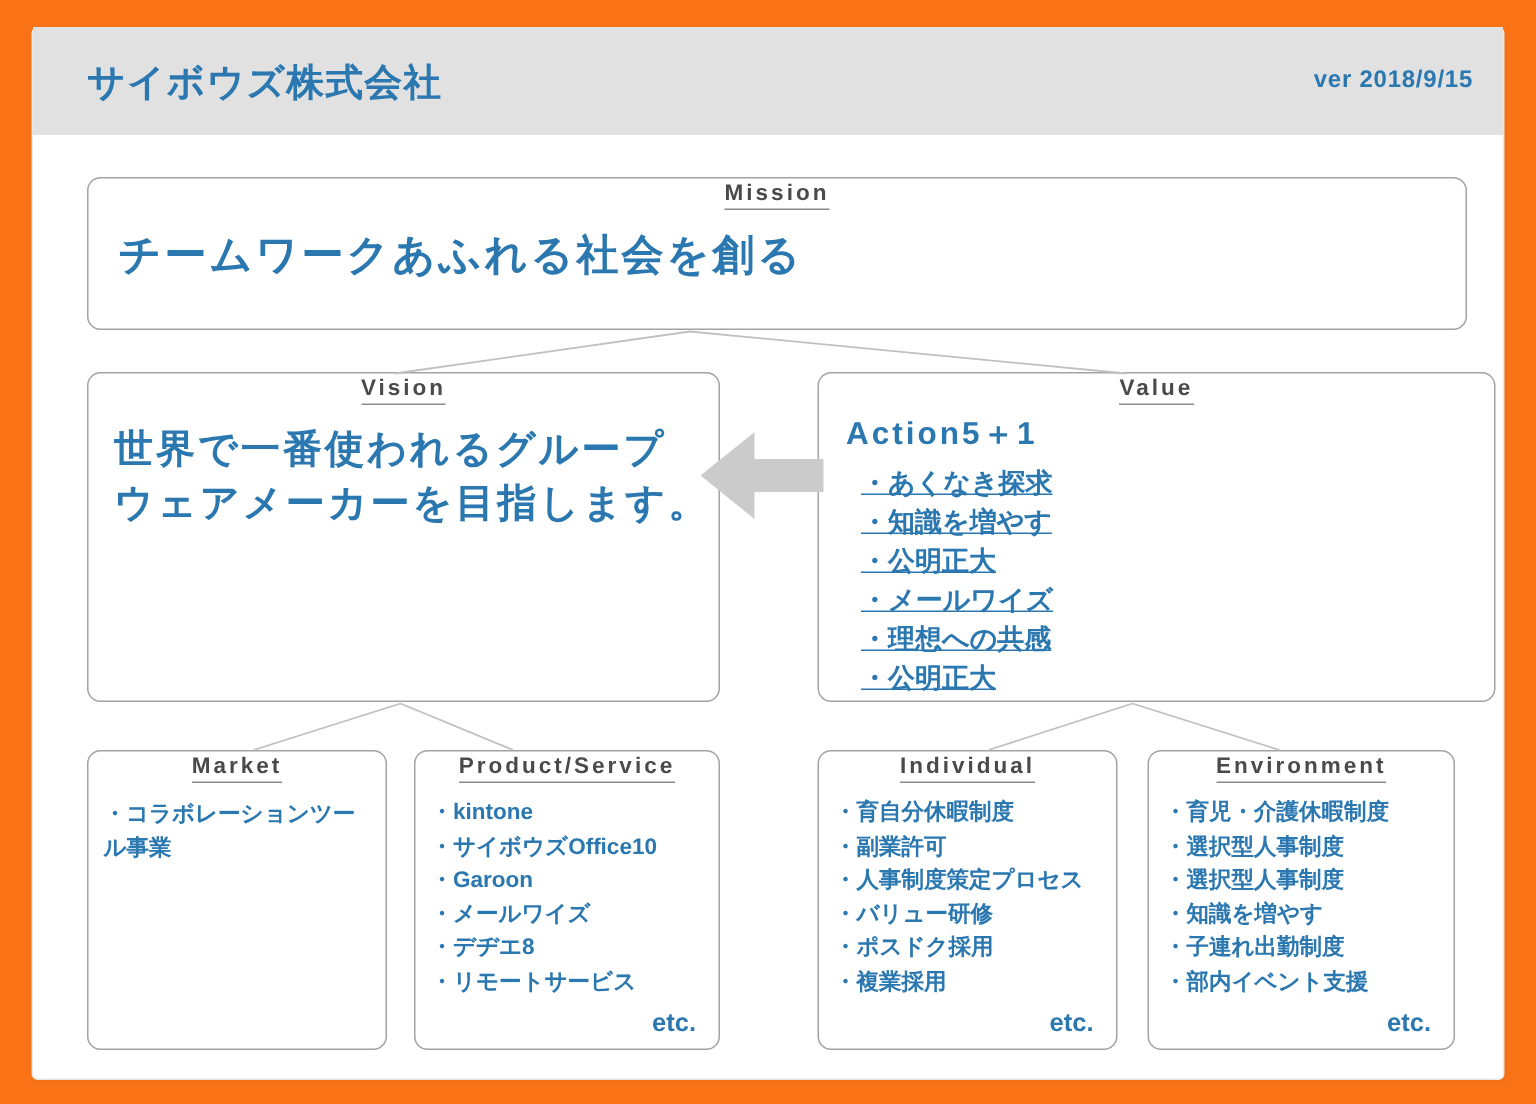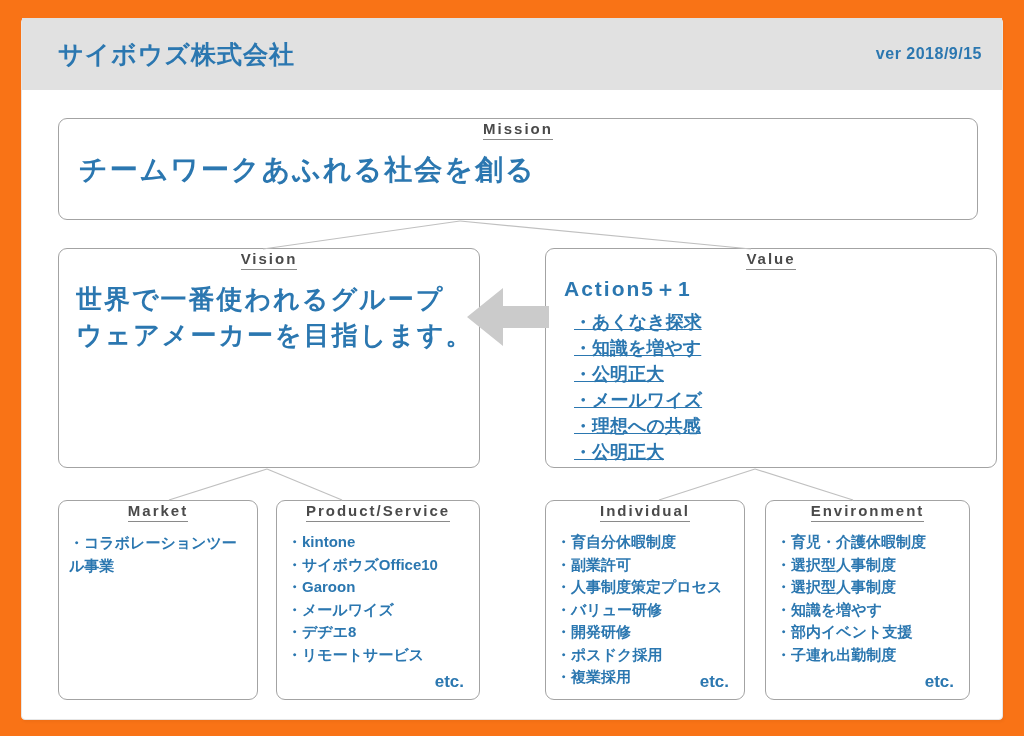--- a/index.html
+++ b/index.html
@@ -117,36 +117,35 @@
     <div class="etc">etc.</div>
   </section>
 
   <section class="box bottom individual">
     <div class="box-label"><span>Individual</span></div>
     <div class="blist">
         <div class="list-item">・育自分休暇制度</div>
         <div class="list-item">・副業許可</div>
         <div class="list-item">・人事制度策定プロセス</div>
         <div class="list-item">・バリュー研修</div>
-        <div class="list-item">・開発研修</div>
         <div class="list-item">・ポスドク採用</div>
         <div class="list-item">・複業採用</div>
       </div>
     <div class="etc">etc.</div>
   </section>
 
   <section class="box bottom environment">
     <div class="box-label"><span>Environment</span></div>
     <div class="blist">
         <div class="list-item">・育児・介護休暇制度</div>
         <div class="list-item">・選択型人事制度</div>
         <div class="list-item">・選択型人事制度</div>
         <div class="list-item">・知識を増やす</div>
+        <div class="list-item">・子連れ出勤制度</div>
         <div class="list-item">・部内イベント支援</div>
-        <div class="list-item">・子連れ出勤制度</div>
       </div>
     <div class="etc">etc.</div>
   </section>
 
   <svg class="overlay" viewBox="0 0 1024 736">
     <line x1="460" y1="221" x2="263" y2="249" stroke="var(--connector)" stroke-width="1.2"></line>
     <line x1="460" y1="221" x2="751" y2="249" stroke="var(--connector)" stroke-width="1.2"></line>
     <line x1="267" y1="469" x2="169" y2="500" stroke="var(--connector)" stroke-width="1.2"></line>
     <line x1="267" y1="469" x2="342" y2="500" stroke="var(--connector)" stroke-width="1.2"></line>
     <line x1="755" y1="469" x2="659" y2="500" stroke="var(--connector)" stroke-width="1.2"></line>

